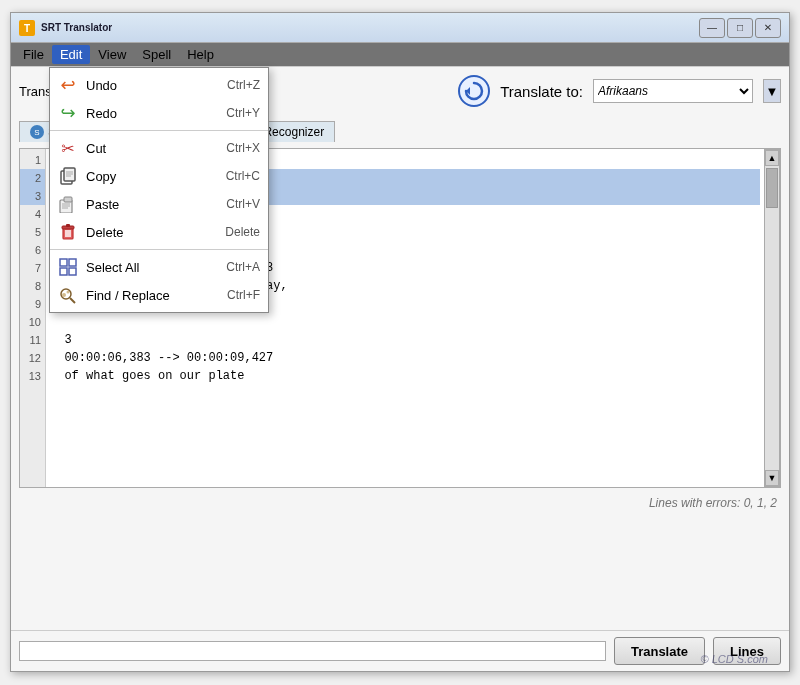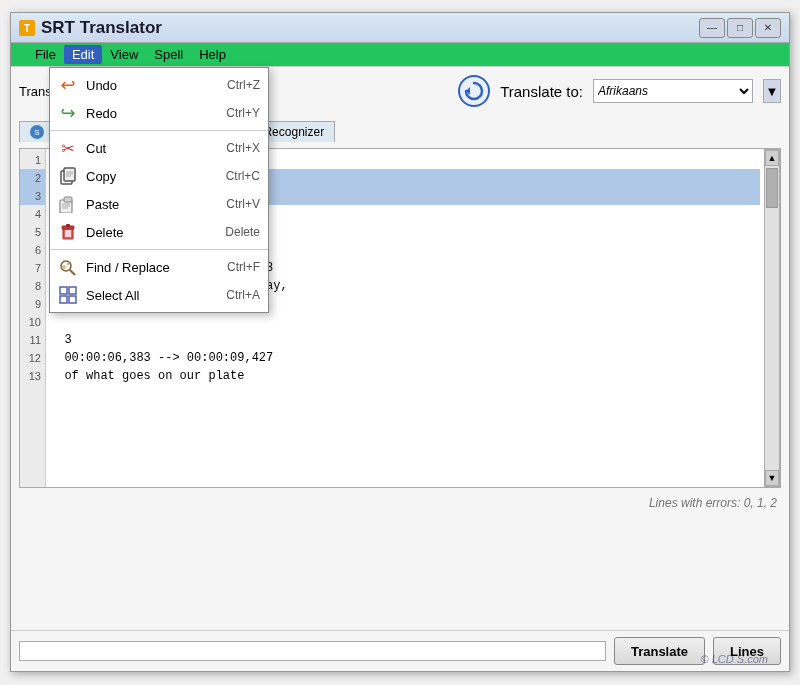--- a/index.html
+++ b/index.html
@@ -41,21 +41,21 @@
       border-radius: 2px;
       display: flex;
       align-items: center;
       justify-content: center;
       font-size: 10px;
       color: white;
     }
 
     .title-bar-text {
       flex: 1;
-      font-size: 17px;
+      font-size: 10px;
       font-weight: bold;
       color: #1a1a2e;
     }
 
     .title-bar-controls {
       display: flex;
       gap: 2px;
     }
 
     .title-btn {
@@ -66,26 +66,26 @@
       border-radius: 3px;
       cursor: pointer;
       display: flex;
       align-items: center;
       justify-content: center;
       font-size: 10px;
       color: #333;
     }
 
     .menu-bar {
-      background: #22c55e;
+      background: #737373;
       height: 24px;
       display: flex;
       align-items: center;
       border-bottom: 1px solid #ccc;
-      padding: 0 16px;
+      padding: 0 4px;
       position: relative;
     }
 
     .menu-item {
       padding: 2px 8px;
       cursor: pointer;
       font-size: 13px;
       color: #000;
       border-radius: 2px;
     }
@@ -412,40 +412,40 @@
             <line x1="11" y1="7" x2="11" y2="14" stroke="#fff" stroke-width="1.5"></line>
           </svg>
         </div>
         <span class="dropdown-label">Delete</span>
         <span class="dropdown-shortcut">Delete</span>
       </div>
       <div class="dropdown-separator"></div>
       <div class="dropdown-item">
         <div class="dropdown-icon">
           <svg width="18" height="18" viewBox="0 0 18 18">
+            <rect x="1" y="1" width="7" height="7" fill="none" stroke="#5060b0" stroke-width="1.5"></rect>
+            <rect x="10" y="1" width="7" height="7" fill="none" stroke="#5060b0" stroke-width="1.5"></rect>
+            <rect x="1" y="10" width="7" height="7" fill="none" stroke="#5060b0" stroke-width="1.5"></rect>
+            <rect x="10" y="10" width="7" height="7" fill="none" stroke="#5060b0" stroke-width="1.5"></rect>
+          </svg>
+        </div>
+        <span class="dropdown-label">Select All</span>
+        <span class="dropdown-shortcut">Ctrl+A</span>
+      </div>
+      <div class="dropdown-item">
+        <div class="dropdown-icon">
+          <svg width="18" height="18" viewBox="0 0 18 18">
             <circle cx="7" cy="8" r="5" fill="none" stroke="#806030" stroke-width="1.5"></circle>
             <line x1="11" y1="12" x2="16" y2="17" stroke="#806030" stroke-width="2"></line>
             <circle cx="5" cy="9" r="2" fill="#c0a060" opacity="0.7"></circle>
             <circle cx="9" cy="6" r="1.5" fill="#c0a060" opacity="0.7"></circle>
           </svg>
         </div>
         <span class="dropdown-label">Find / Replace</span>
         <span class="dropdown-shortcut">Ctrl+F</span>
-      </div>
-      <div class="dropdown-item">
-        <div class="dropdown-icon">
-          <svg width="18" height="18" viewBox="0 0 18 18">
-            <rect x="1" y="1" width="7" height="7" fill="none" stroke="#5060b0" stroke-width="1.5"></rect>
-            <rect x="10" y="1" width="7" height="7" fill="none" stroke="#5060b0" stroke-width="1.5"></rect>
-            <rect x="1" y="10" width="7" height="7" fill="none" stroke="#5060b0" stroke-width="1.5"></rect>
-            <rect x="10" y="10" width="7" height="7" fill="none" stroke="#5060b0" stroke-width="1.5"></rect>
-          </svg>
-        </div>
-        <span class="dropdown-label">Select All</span>
-        <span class="dropdown-shortcut">Ctrl+A</span>
       </div>
     </div>
   </div>
 
   <div class="content-area">
 
     <div class="header-row">
       <span style="font-size:13px;">Translate from:</span>
       <select class="from-select">
         <option>English</option>

